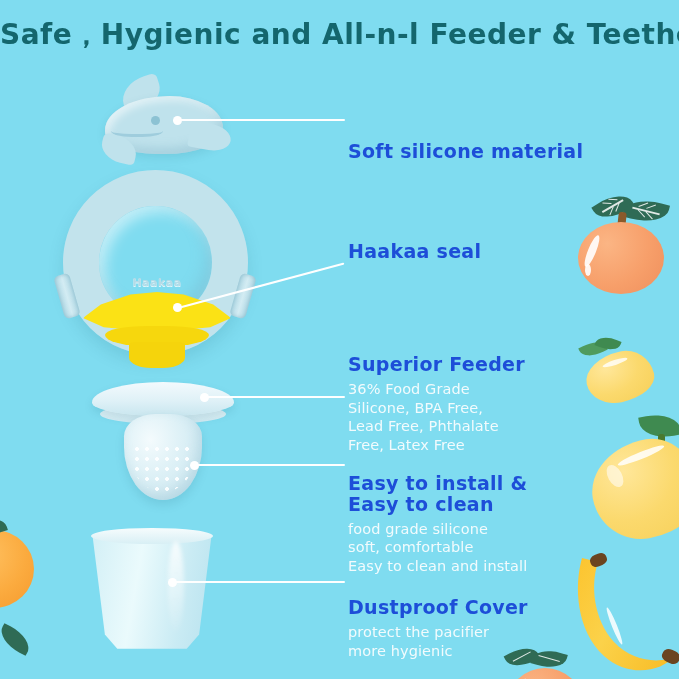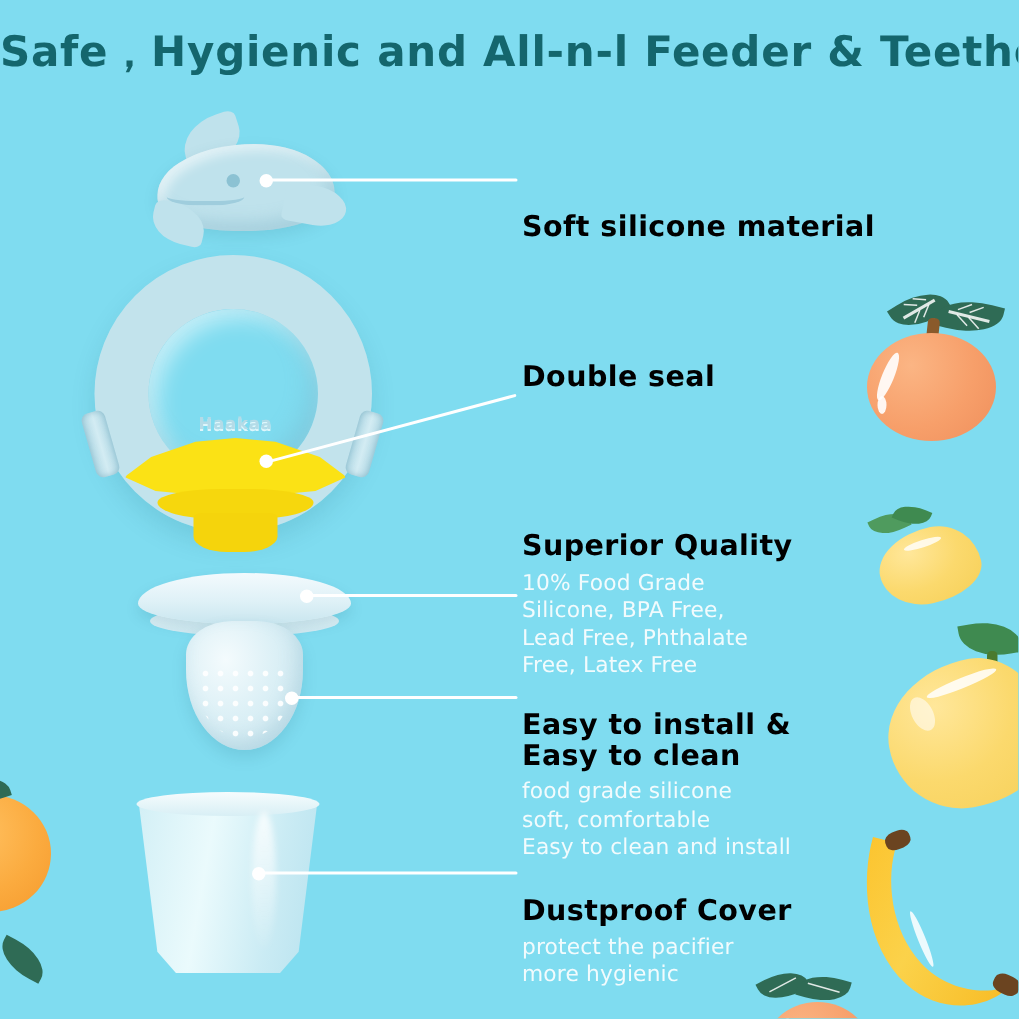--- a/index.html
+++ b/index.html
@@ -34,21 +34,21 @@
   .feature {
     position: absolute;
     left: 348px;
     width: 300px;
   }
   .feat-head {
     position: relative;
     display: inline-block;
     font-size: 19px;
     font-weight: bold;
-    color: #000000;
+    color: #1d4ed8;
     line-height: 1.08;
     letter-spacing: 0.3px;
     white-space: pre-line;
   }
   .feat-head .hl {
     position: absolute;
     left: -3px;
     bottom: 1px;
     height: 7px;
     background: #f8ce5e;
@@ -485,30 +485,30 @@
   <div class="feature" style="top:100px;">
     <div class="feat-head">
       <span class="hl" style="width:252px;"></span>
       <span>Soft silicone material</span>
     </div>
   </div>
 
   <div class="feature" style="top:200px;">
     <div class="feat-head">
       <span class="hl" style="width:128px;"></span>
-      <span>Double seal</span>
+      <span>Haakaa seal</span>
     </div>
   </div>
 
   <div class="feature" style="top:313px;">
     <div class="feat-head">
       <span class="hl" style="width:196px;"></span>
-      <span>Superior Quality</span>
-    </div>
-    <div class="feat-body">10% Food Grade
+      <span>Superior Feeder</span>
+    </div>
+    <div class="feat-body">36% Food Grade
 Silicone, BPA Free,
 Lead Free, Phthalate
 Free, Latex Free</div>
   </div>
 
   <div class="feature" style="top:432px;">
     <div class="feat-head">
       <span class="hl" style="width:178px;"></span>
       <span>Easy to install &amp;
 Easy to clean</span>

